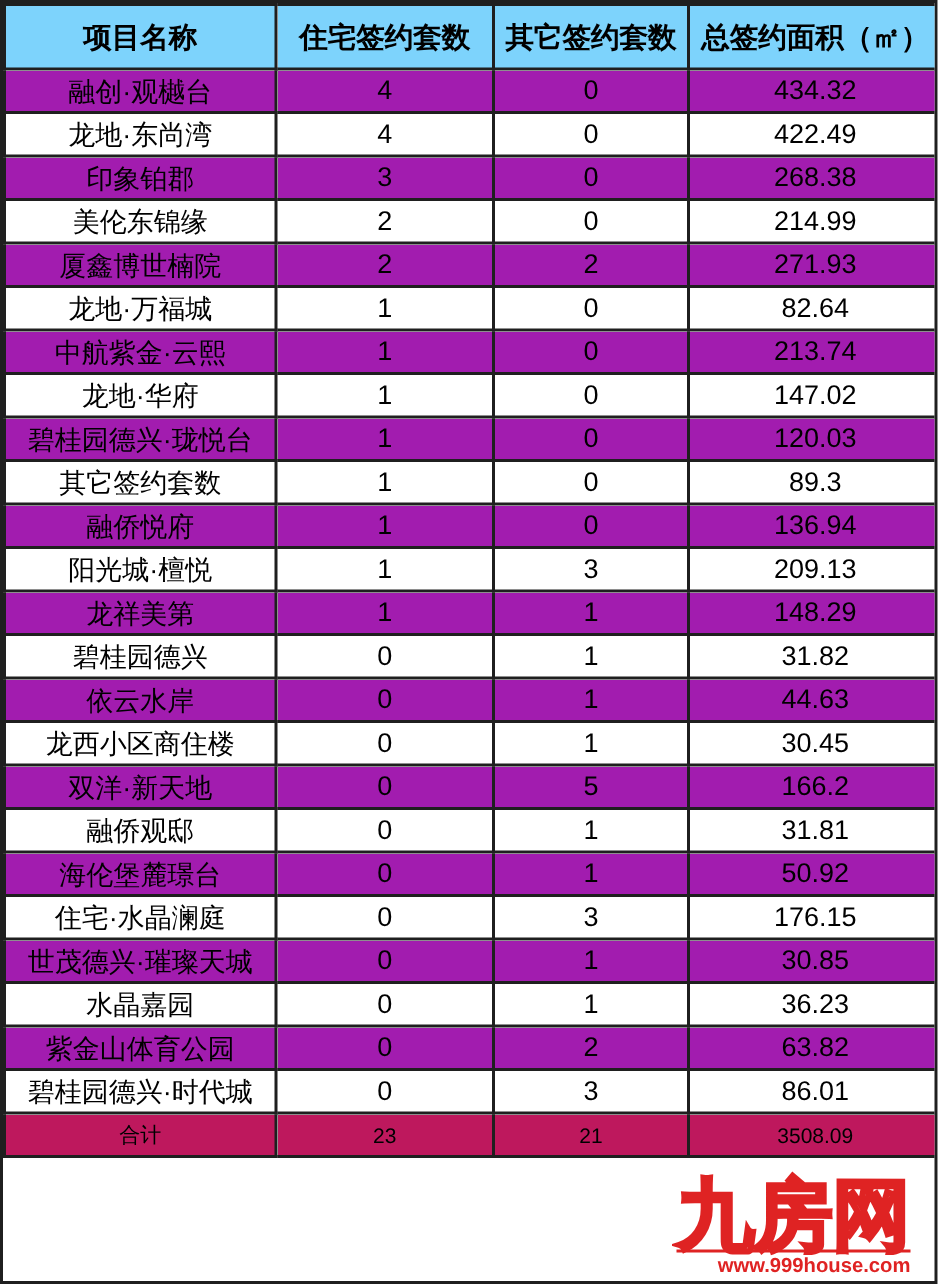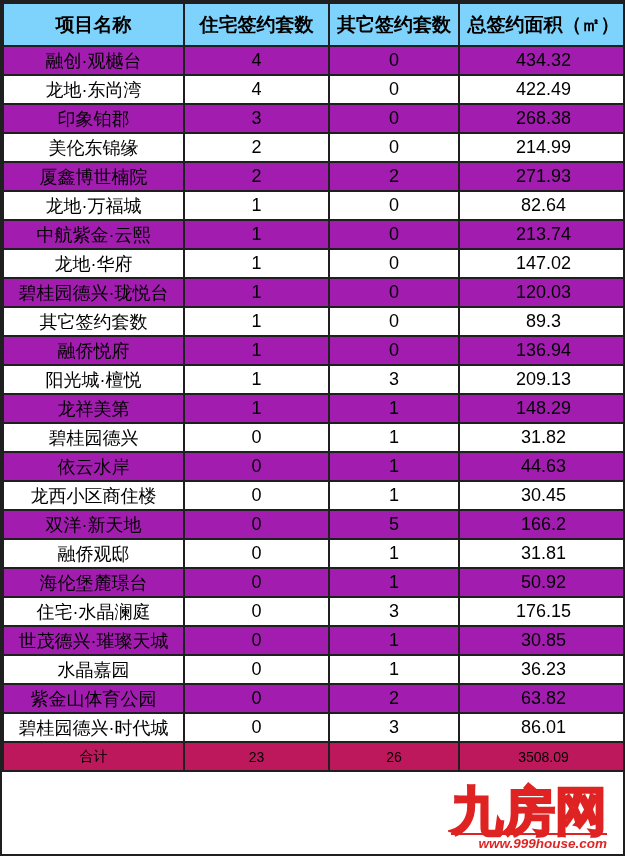--- a/index.html
+++ b/index.html
@@ -81,21 +81,20 @@
     text-stroke: 2.5px #dd1111;
     font-family: "Liberation Sans", "DejaVu Sans", sans-serif;
   }
   .wm-url {
     margin-top: -3px;
     border-top: 2px solid #dd1111;
     font-size: 13.5px;
     font-weight: bold;
     color: #dd1111;
     padding-top: 1px;
-    font-style: italic;
   }
 </style>
 </head>
 <body>
 
 <div class="page">
 
 
   <table>
     <colgroup>
@@ -253,21 +252,21 @@
         </tr>
         <tr>
           <td>碧桂园德兴·时代城</td>
           <td>0</td>
           <td>3</td>
           <td>86.01</td>
         </tr>
         <tr class="total-row alt">
           <td>合计</td>
           <td>23</td>
-          <td>26</td>
+          <td>21</td>
           <td>3508.09</td>
         </tr>
       </tbody>
   </table>
 
 
   <div class="watermark">
     <div class="wm-logo">九房网</div>
     <div class="wm-url">www.999house.com</div>
   </div>

